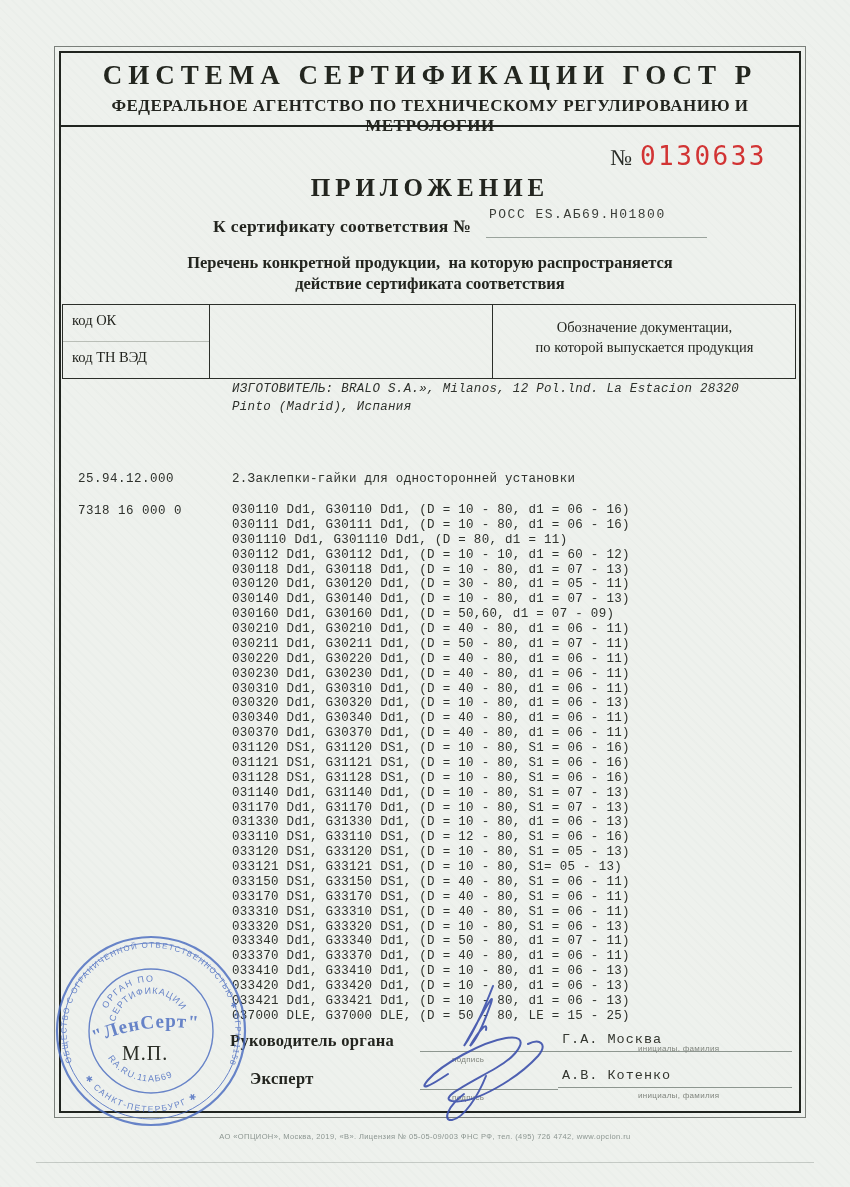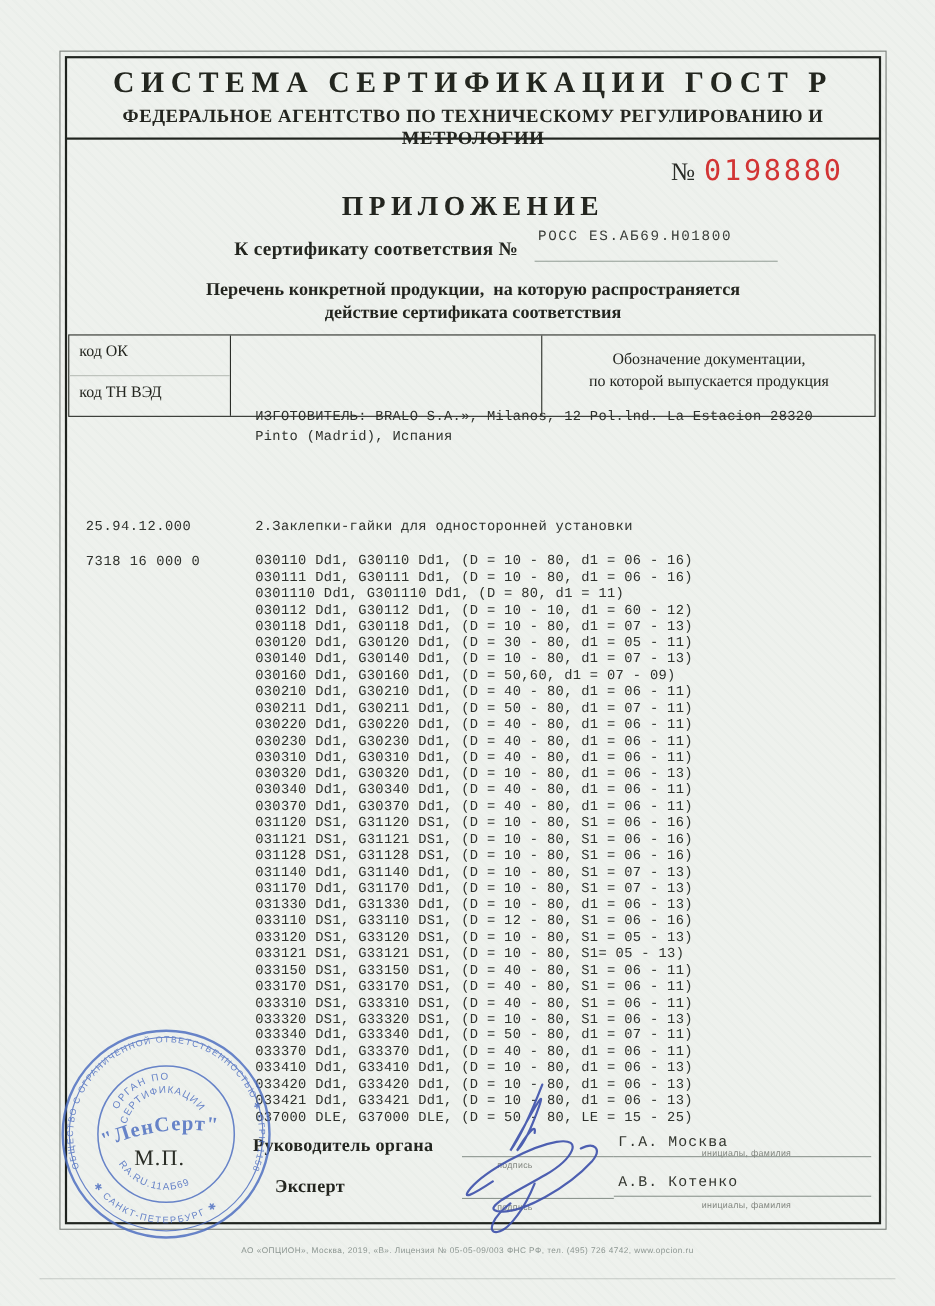--- a/index.html
+++ b/index.html
@@ -41,21 +41,21 @@
   .tbl { position:absolute; left:62px; top:304px; width:734px; height:75px; border:1.5px solid #2b2e29; }
   .tbl .v1 { position:absolute; left:146px; top:0; height:100%; border-left:1.2px solid #2b2e29; }
   .tbl .v2 { position:absolute; left:429px; top:0; height:100%; border-left:1.2px solid #2b2e29; }
   .tbl .h1 { position:absolute; left:0; top:36px; width:146px; border-top:1px solid #b9beb7; }
   .tbl .c1a { position:absolute; left:9px; top:7px;  font-size:14.5px; }
   .tbl .c1b { position:absolute; left:9px; top:44px; font-size:14.5px; }
   .tbl .c2  { position:absolute; left:146px; top:12px; width:283px; text-align:center; font-size:14.5px; line-height:20px; }
   .tbl .c3  { position:absolute; left:429px; top:12px; width:305px; text-align:center; font-size:14.5px; line-height:20px; }
 
   .mono { font-family:"Liberation Mono", monospace; font-size:12.5px; color:#2e312c; white-space:pre; }
-  .manufacturer { position:absolute; left:232px; top:370px; line-height:18px; letter-spacing:.3px; }
+  .manufacturer { position:absolute; left:232px; top:380px; line-height:18px; letter-spacing:.3px;font-style:italic; }
   .code1 { position:absolute; left:78px;  top:472px; letter-spacing:.5px; }
   .desc1 { position:absolute; left:232px; top:472px; letter-spacing:.3px; }
   .code2 { position:absolute; left:78px;  top:504px; letter-spacing:.5px; }
   .items { position:absolute; left:232px; top:503px; line-height:14.88px; letter-spacing:.3px; }
   .items div { white-space:pre; }
 
   .sig-label { font-size:16.5px; font-weight:bold; letter-spacing:.3px; position:absolute; }
   .sig-name  { font-family:"Liberation Mono", monospace; font-size:13.5px; letter-spacing:1px; position:absolute; color:#33362f; white-space:pre; }
   .sig-line  { position:absolute; border-bottom:1.1px solid #8d968f; }
   .sig-cap   { position:absolute; font-family:"Liberation Sans", sans-serif; font-size:8px; color:#80857e; letter-spacing:.3px; }
@@ -75,21 +75,21 @@
 <div id="page">
 
   <div class="frame-outer"></div>
   <div class="frame-inner"></div>
   <div class="header-divider"></div>
 
   <div class="hdr1">СИСТЕМА СЕРТИФИКАЦИИ ГОСТ Р</div>
   <div class="hdr2">ФЕДЕРАЛЬНОЕ АГЕНТСТВО ПО ТЕХНИЧЕСКОМУ РЕГУЛИРОВАНИЮ И МЕТРОЛОГИИ</div>
 
   <div class="formnum">
-    <span class="no">№</span><span class="digits" id="form-digits" style="color: rgb(210, 52, 52);">0198880</span>
+    <span class="no">№</span><span class="digits" id="form-digits" style="color: rgb(210, 52, 52);">0130633</span>
   </div>
 
   <div class="doc-title">ПРИЛОЖЕНИЕ</div>
 
   <div class="cert-label">К сертификату соответствия №</div>
   <div class="cert-num">РОСС ES.АБ69.Н01800</div>
   <div class="cert-line"></div>
 
   <div class="subtitle"><span>Перечень конкретной продукции,  на которую распространяется</span><br><span>действие сертификата соответствия</span></div>
 

